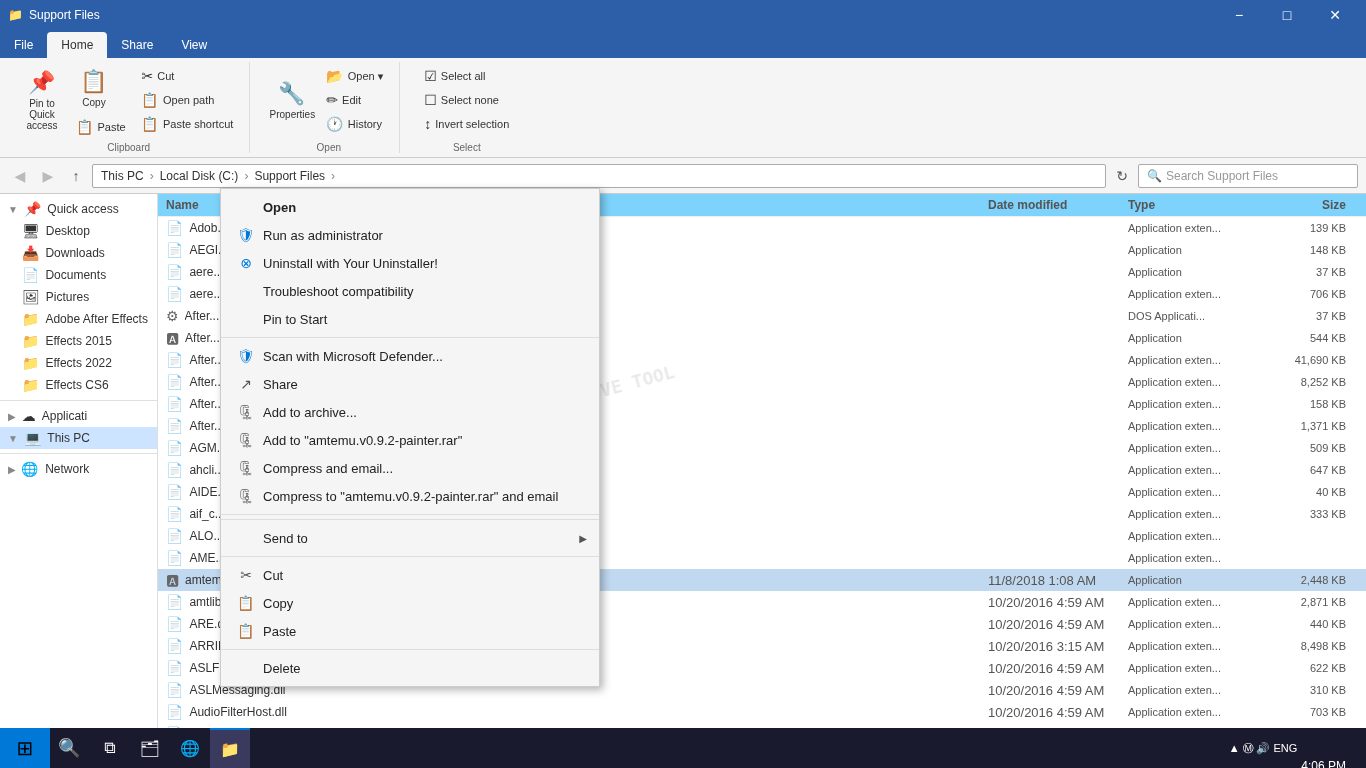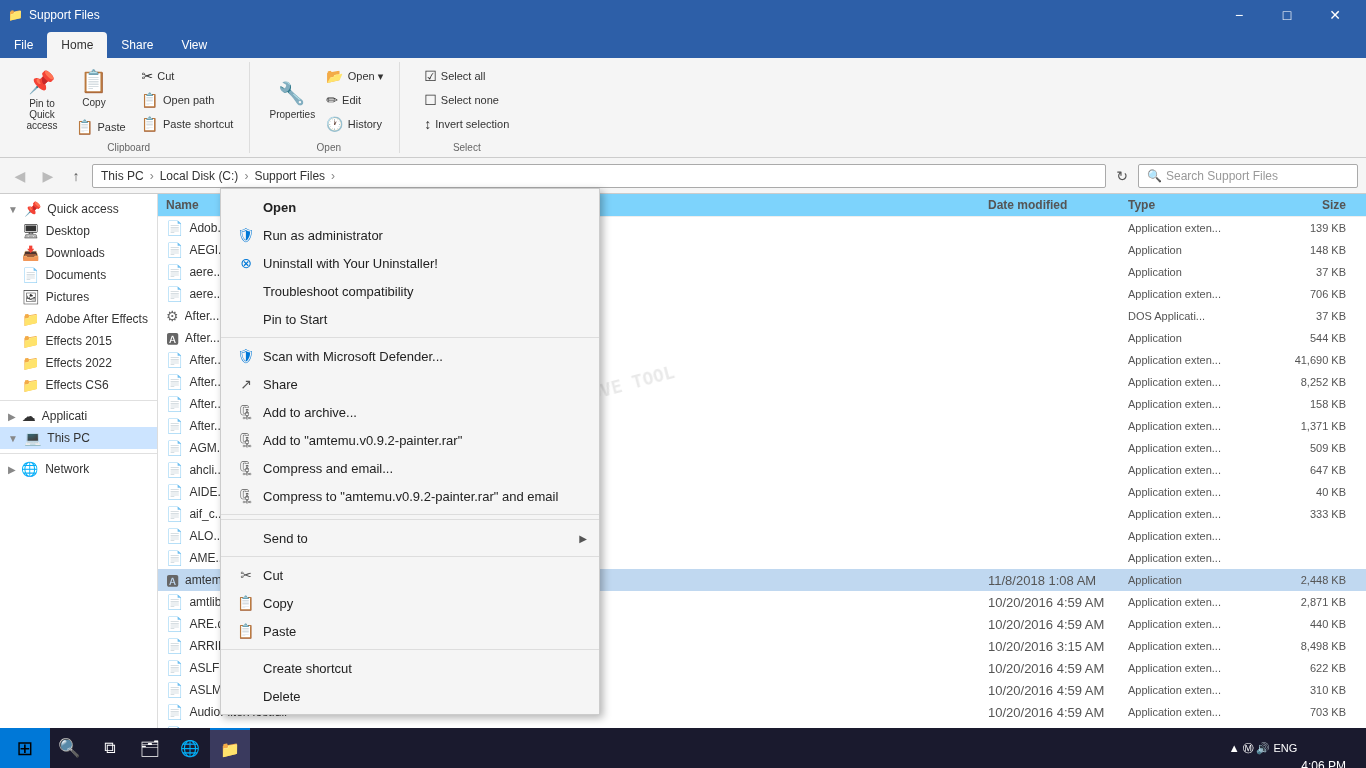--- a/index.html
+++ b/index.html
@@ -810,24 +810,20 @@
     <span class="ctx-icon">📋</span>
     <span>Copy</span>
   </div>
     <div class="ctx-item">
     <span class="ctx-icon">📋</span>
     <span>Paste</span>
   </div>
     <div class="ctx-separator"></div>
     <div class="ctx-item">
     <span class="ctx-icon"></span>
-    <span>Create shortcut</span>
-  </div>
-    <div class="ctx-item">
-    <span class="ctx-icon"></span>
     <span>Delete</span>
   </div>
   </div>
 
 <div style="position:absolute;top:320px;left:550px;opacity:0.18;transform:rotate(-15deg);font-size:36px;font-weight:900;color:#888;pointer-events:none;z-index:500;font-family:monospace;">
   ✕<br><span style="font-size:18px">REMOVE TOOL</span>
 </div>
 
 <div style="position:absolute;bottom:0;left:0;width:1366px;height:40px;background:#1a1a2e;display:flex;align-items:center;z-index:900;">
   <div style="width:50px;height:40px;background:#0078d7;display:flex;align-items:center;justify-content:center;font-size:20px;cursor:pointer;">⊞</div>

